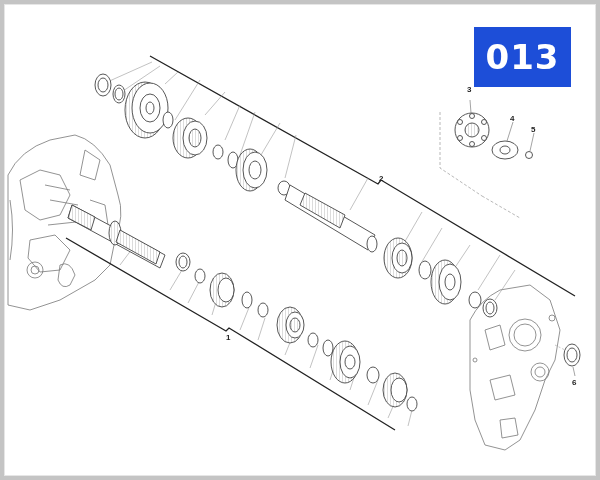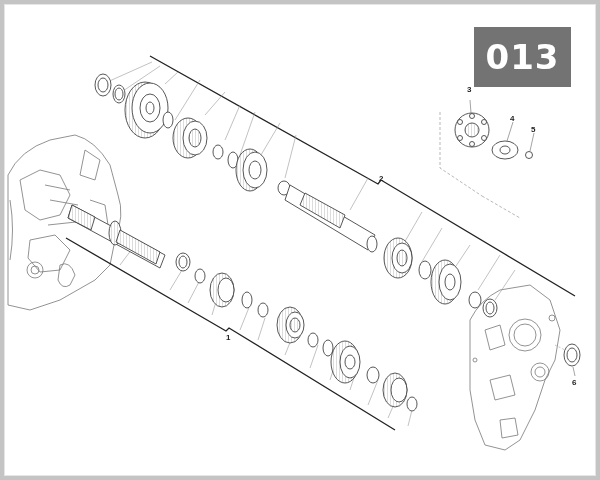--- a/index.html
+++ b/index.html
@@ -5,21 +5,21 @@
   html, body { margin: 0; padding: 0; background: #ffffff; }
   body { width: 600px; height: 480px; overflow: hidden; position: relative; font-family: "Liberation Sans", sans-serif; }
   .frame {
     position: absolute; left: 0; top: 0; width: 600px; height: 480px; box-sizing: border-box;
     border: 4px solid #c4c4c4; background: #ffffff;
     box-shadow: inset 0 0 0 1px #e6e6e6;
   }
   .diagram { position: absolute; left: 0; top: 0; width: 600px; height: 480px; }
   .badge {
     position: absolute; left: 474px; top: 27px; width: 97px; height: 60px;
-    background: #737373; color: #ffffff; font-weight: bold; font-size: 34px;
+    background: #1d4ed8; color: #ffffff; font-weight: bold; font-size: 34px;
     display: flex; align-items: center; justify-content: center; letter-spacing: 1px;
     font-family: "DejaVu Sans", sans-serif;
   }
   .ref {
     position: absolute; font-size: 8px; font-weight: bold; color: #222; font-family: "Liberation Sans", sans-serif;
     line-height: 1;
   }
 </style>
 </head>
 <body>

